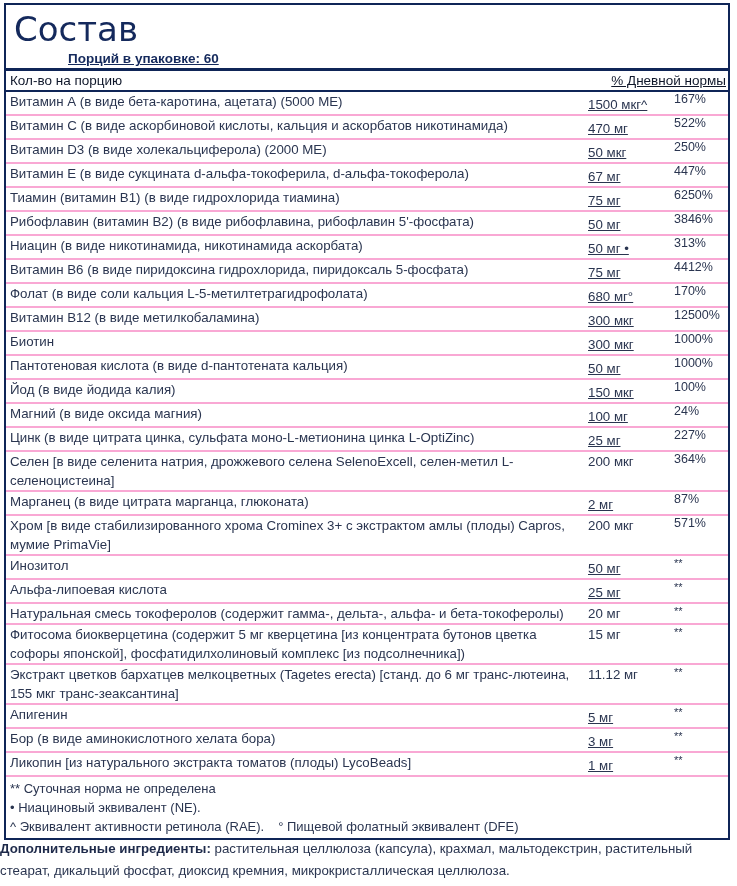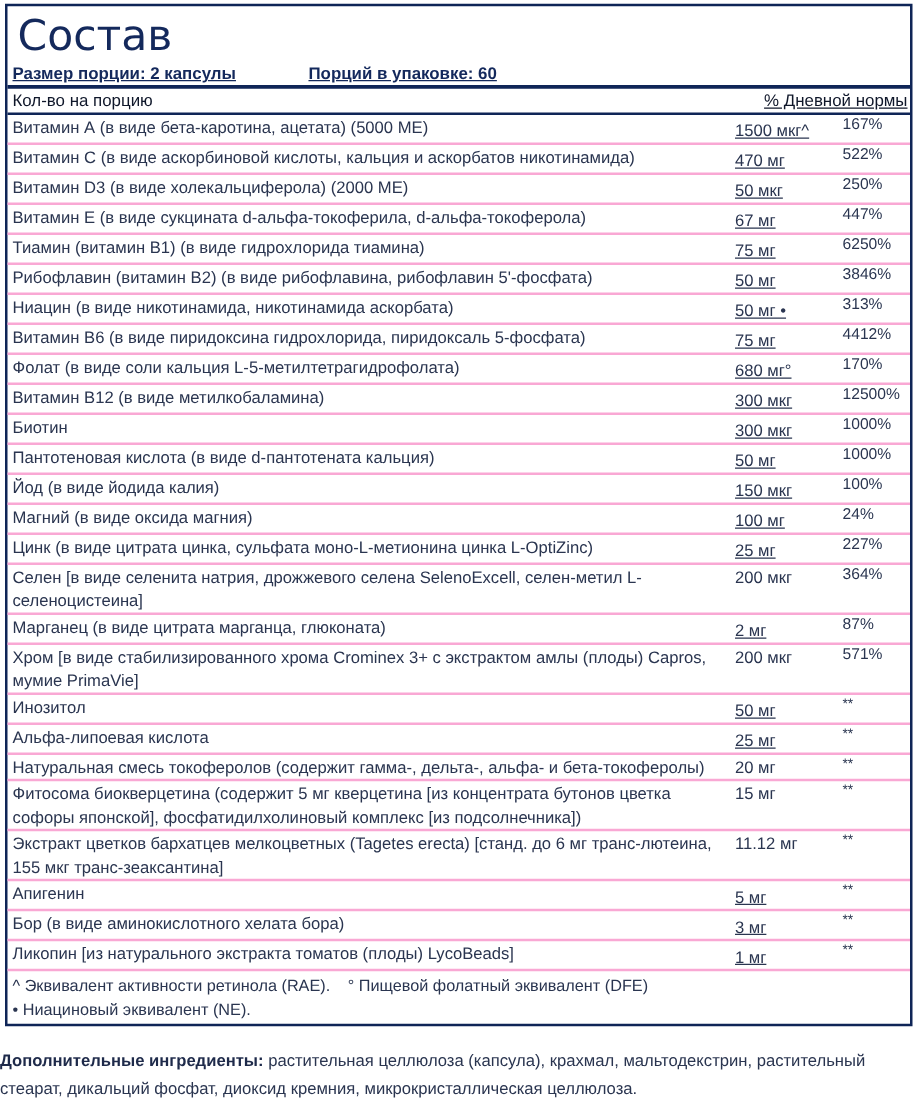--- a/index.html
+++ b/index.html
@@ -50,21 +50,20 @@
     font-size: 13.3px; line-height: 22px; color: #2a3550;
   }
   .extra b { color: #1e2a4a; }
 </style>
 </head>
 <body>
 
 <div class="panel">
   <div class="title">Состав</div>
   <div class="serving">
-    <span>Размер порции: 2 капсулы</span>
     <span class="s2">Порций в упаковке: 60</span>
   </div>
   <div class="hdr">
     <span>Кол-во на порцию</span>
     <span class="dv">% Дневной нормы</span>
   </div>
   <div id="rows">
       <div class="row">
         <div class="name">Витамин А (в виде бета-каротина, ацетата) (5000 МЕ)</div>
         <div class="amt">1500 мкг^</div>
@@ -190,22 +189,23 @@
         <div class="amt">3 мг</div>
         <div class="dv stars">**</div>
       </div>
       <div class="row">
         <div class="name">Ликопин [из натурального экстракта томатов (плоды) LycoBeads]</div>
         <div class="amt">1 мг</div>
         <div class="dv stars">**</div>
       </div>
     </div>
   <div class="notes">
+    <div>** Суточная норма не определена</div>
+    <div>• Ниациновый эквивалент (NE).</div>
     <div>
       <span>^ Эквивалент активности ретинола (RAE).</span><span class="gap">° Пищевой фолатный эквивалент (DFE)</span>
     </div>
-    <div>• Ниациновый эквивалент (NE).</div>
   </div>
 </div>
 
 <div class="extra">
   <b>Дополнительные ингредиенты:</b><span> растительная целлюлоза (капсула), крахмал, мальтодекстрин, растительный стеарат, дикальций фосфат, диоксид кремния, микрокристаллическая целлюлоза.</span>
 </div>
 
 </body></html>

